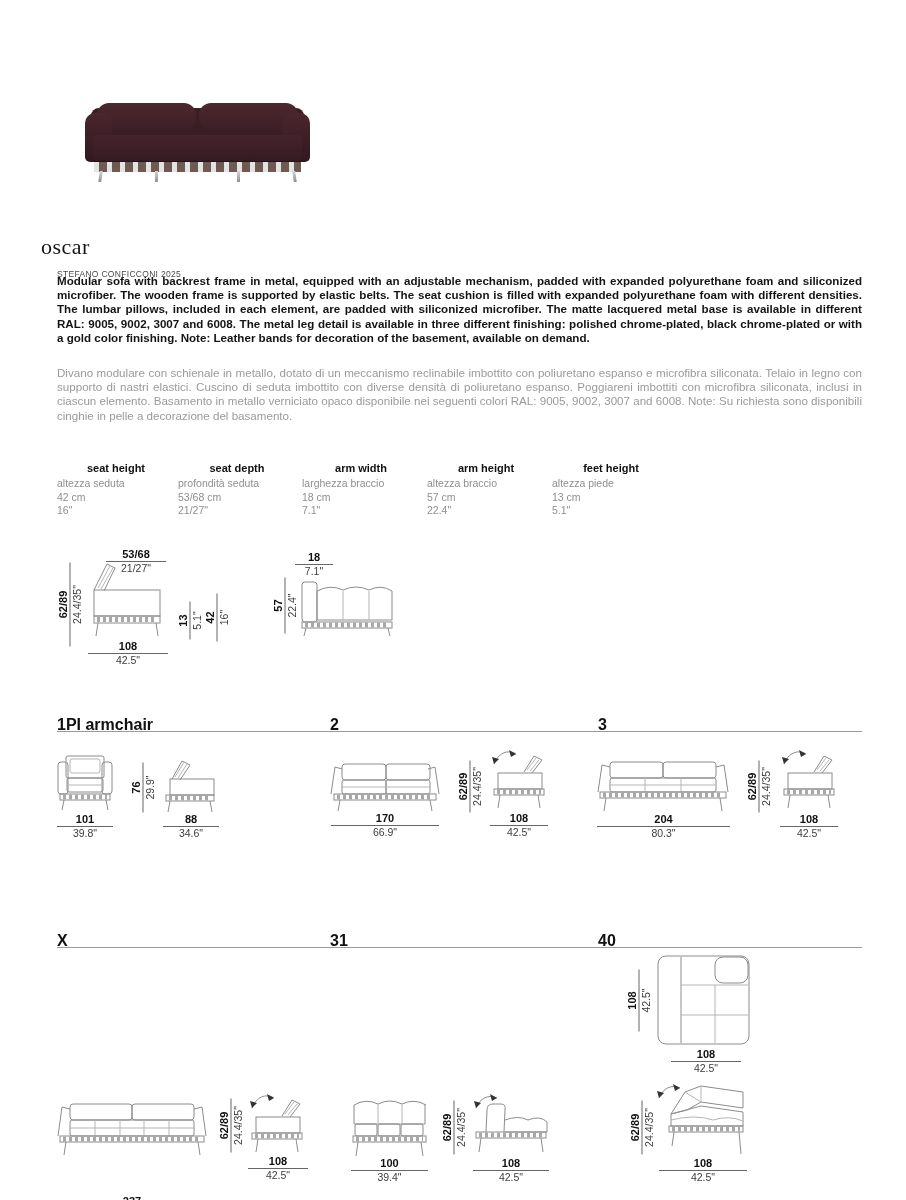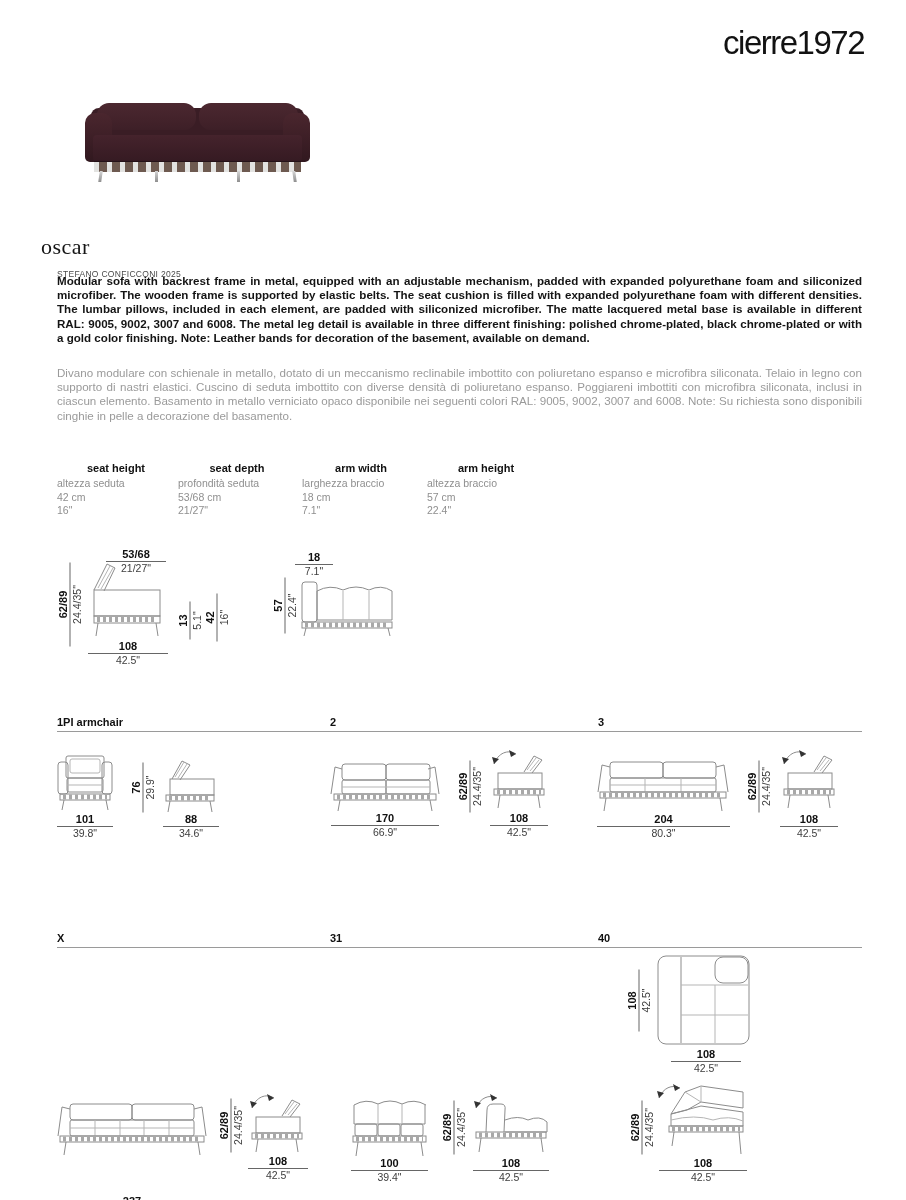--- a/index.html
+++ b/index.html
@@ -31,42 +31,41 @@
   .para{position:absolute;left:57px;width:805px;font-size:11.6px;line-height:14.2px;text-align:justify;}
   .para.en{top:274px;font-weight:700;color:#141414;}
   .para.it{top:366px;font-weight:400;color:#9a9a9a;}
 
   
   .spec{position:absolute;top:462px;width:118px;font-size:10.5px;line-height:13.8px;color:#8f8f8f;}
   .spec .t{font-size:11px;font-weight:700;color:#111;margin-bottom:1px;text-align:center;}
 
   
   .rule{position:absolute;left:57px;width:805px;border-top:1.5px solid #9a9a9a;}
-  .sect{position:absolute;font-size:11px;font-weight:700;color:#111;}
+  .sect{position:absolute;font-size:16px;font-weight:700;color:#111;}
 
   
   .dimh,.dimv{position:absolute;display:flex;flex-direction:column;align-items:center;}
   .dimv{transform:rotate(-90deg);}
   .dimh .cm,.dimv .cm{font-size:11px;font-weight:700;color:#111;width:100%;text-align:center;
         border-bottom:1px solid #666;line-height:13px;}
   .dimh .in,.dimv .in{font-size:10.5px;color:#3d3d3d;line-height:13px;font-weight:400;}
 
   .art{position:absolute;}
   .art svg{display:block;}
   .ln{stroke:#8c8c8c;stroke-width:1;fill:none;}
   .lt{stroke:#b5b5b5;stroke-width:1;fill:none;}
   .slat{stroke:#a8a8a8;stroke-width:5;stroke-dasharray:3 3;fill:none;}
   .ah{fill:#333;stroke:none;}
 </style>
 </head>
 <body>
 
 <div class="page">
 
-  <div class="logo">cierre1972</div>
 
   <div class="photo">
     <div class="ph-back"></div>
     <div class="ph-cushion ph-c1"></div>
     <div class="ph-cushion ph-c2"></div>
     <div class="ph-arm ph-arml"></div>
     <div class="ph-arm ph-armr"></div>
     <div class="ph-seat"></div>
     <div class="ph-base"></div>
     <div class="ph-leg" style="left:14px;transform:skewX(-8deg);"></div>
@@ -98,20 +97,26 @@
     <div>larghezza braccio</div>
     <div>18 cm</div>
     <div>7.1"</div>
   </div>
   <div class="spec" style="left:427px;">
     <div class="t">arm height</div>
     <div>altezza braccio</div>
     <div>57 cm</div>
     <div>22.4"</div>
   </div>
+  <div class="spec" style="left:552px;">
+    <div class="t">feet height</div>
+    <div>altezza piede</div>
+    <div>13 cm</div>
+    <div>5.1"</div>
+  </div>
 
   <div class="art" style="left:86px;top:558px;">
     <svg width="82" height="84" viewBox="0 0 82 84">
       <path class="ln" d="M8,32 L21,6 L29,10 L18,33"></path>
       <path class="lt" d="M12,30 L24,8 M15,31 L27,10"></path>
       <rect class="ln" x="8" y="32" width="66" height="26"></rect>
       <rect class="ln" x="8" y="58" width="66" height="7"></rect>
       <line class="slat" x1="11" y1="61.5" x2="71" y2="61.5"></line>
       <path class="ln" d="M12,65 L10,78 M70,65 L72,78"></path>
     </svg>

